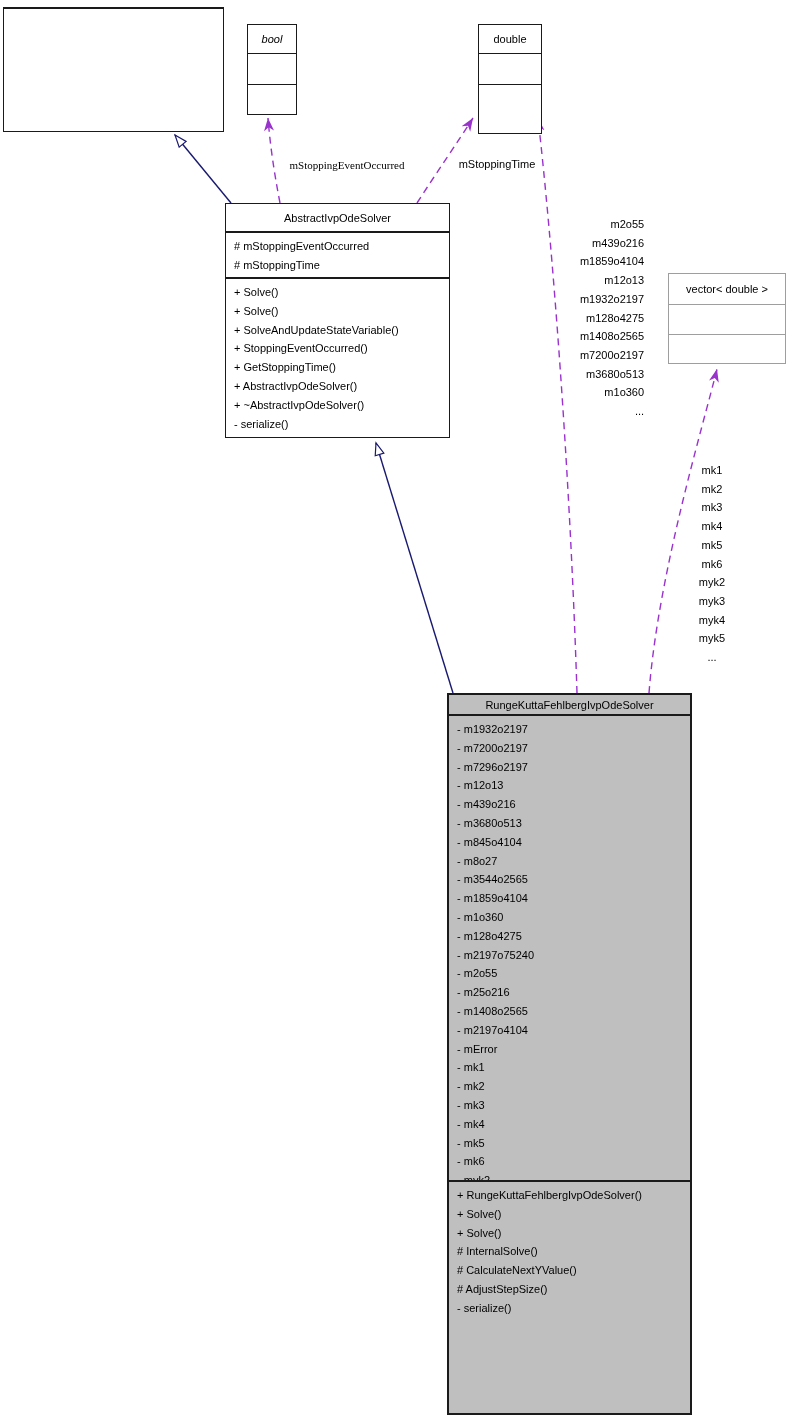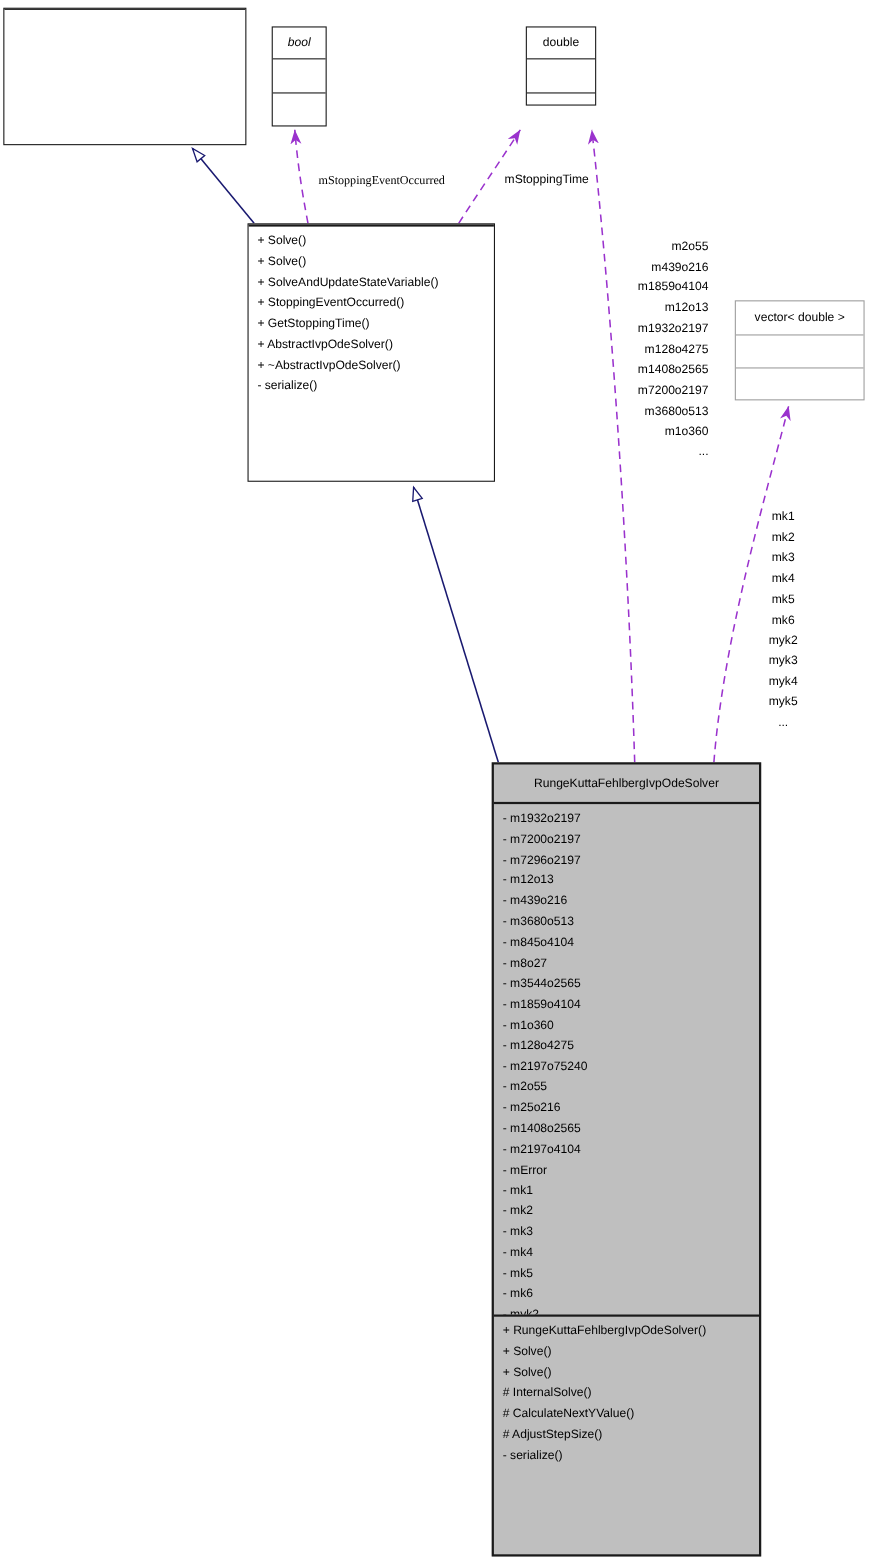--- a/index.html
+++ b/index.html
@@ -73,47 +73,52 @@
 <div class="uml-box" style="left:3px;top:7px;width:221px;height:125px;">
   <div class="uml-sec" style="height:32px;"></div>
 </div>
 
 <div class="uml-box" style="left:247px;top:24px;width:50px;height:91px;font-style:italic;">
   <div class="uml-title" style="height:28px;">bool</div>
   <div class="uml-sec" style="height:31px;"></div>
   <div class="uml-sec grow"></div>
 </div>
 
-<div class="uml-box" style="left:478px;top:24px;width:64px;height:72px;">
+<div class="uml-box" style="left:478px;top:24px;width:64px;height:110px;">
   <div class="uml-title" style="height:28px;">double</div>
   <div class="uml-sec" style="height:31px;"></div>
   <div class="uml-sec grow"></div>
 </div>
 
 <div class="uml-box big" style="left:225px;top:203px;width:225px;height:235px;">
+  <div class="uml-title" style="height:27px;">AbstractIvpOdeSolver</div>
+  <div class="uml-sec" style="height:46px;">
+      <div># mStoppingEventOccurred</div>
+      <div># mStoppingTime</div>
+    </div>
   <div class="uml-sec grow">
       <div>+ Solve()</div>
       <div>+ Solve()</div>
       <div>+ SolveAndUpdateStateVariable()</div>
       <div>+ StoppingEventOccurred()</div>
       <div>+ GetStoppingTime()</div>
       <div>+ AbstractIvpOdeSolver()</div>
       <div>+ ~AbstractIvpOdeSolver()</div>
       <div>- serialize()</div>
     </div>
 </div>
 
 <div class="uml-box template" style="left:668px;top:273px;width:118px;height:91px;">
   <div class="uml-title" style="height:30px;">vector&lt; double &gt;</div>
   <div class="uml-sec" style="height:30px;"></div>
   <div class="uml-sec grow"></div>
 </div>
 
 <div class="uml-box big highlight" style="left:447px;top:693px;width:245px;height:722px;">
-  <div class="uml-title" style="height:34px;">RungeKuttaFehlbergIvpOdeSolver</div>
+  <div class="uml-title" style="height:19px;">RungeKuttaFehlbergIvpOdeSolver</div>
   <div class="uml-sec" style="height:466px;">
       <div>- m1932o2197</div>
       <div>- m7200o2197</div>
       <div>- m7296o2197</div>
       <div>- m12o13</div>
       <div>- m439o216</div>
       <div>- m3680o513</div>
       <div>- m845o4104</div>
       <div>- m8o27</div>
       <div>- m3544o2565</div>

